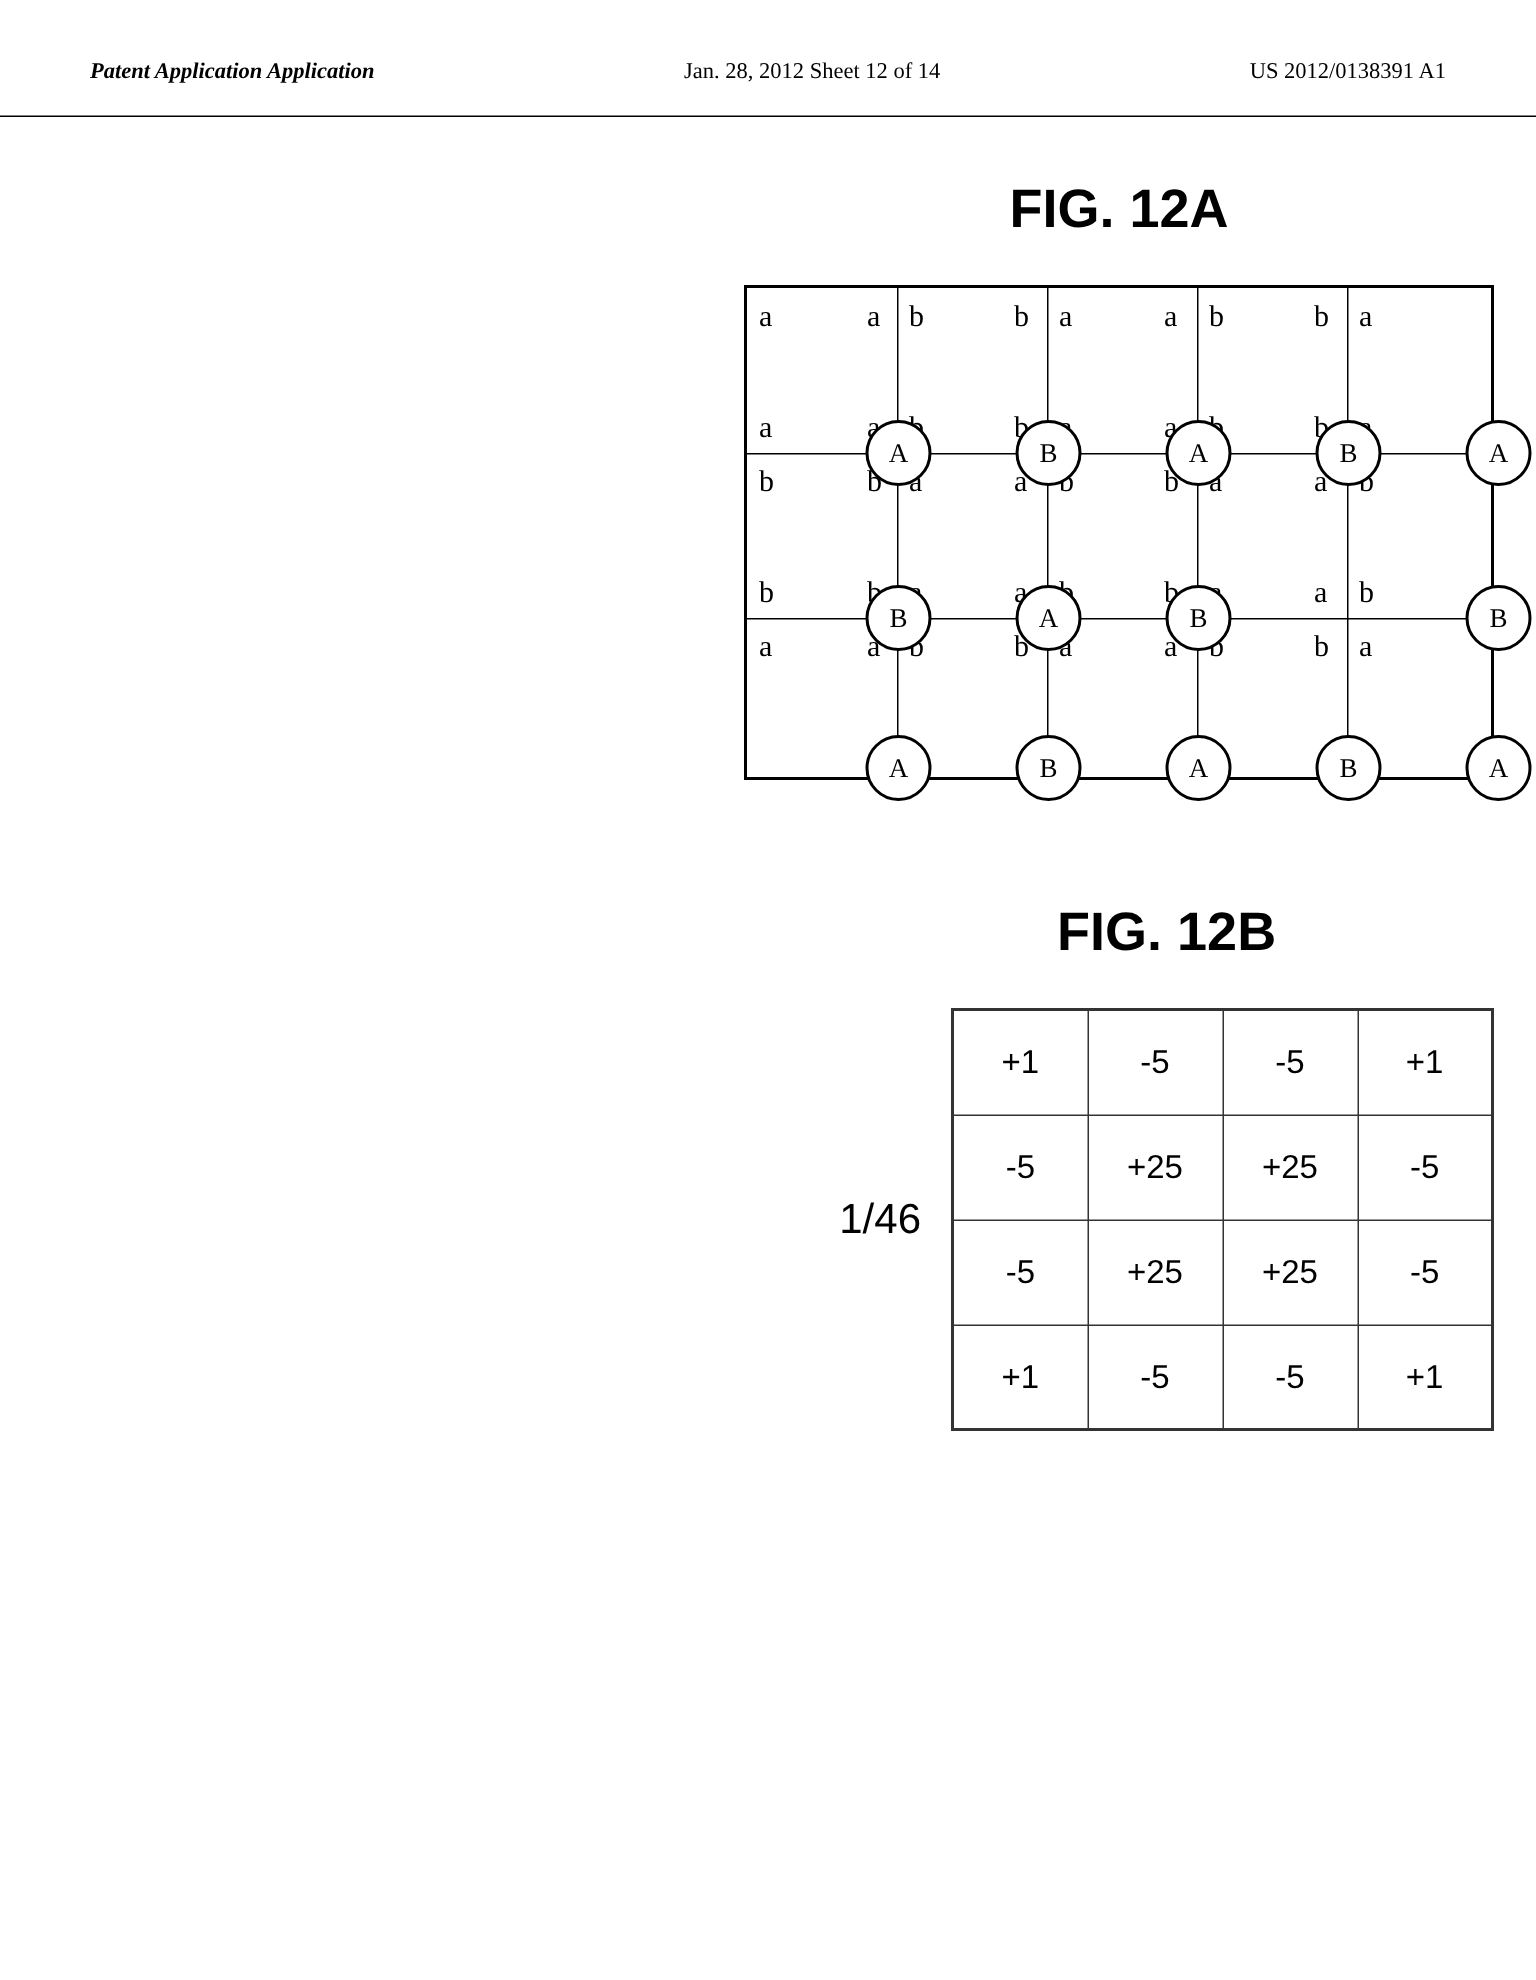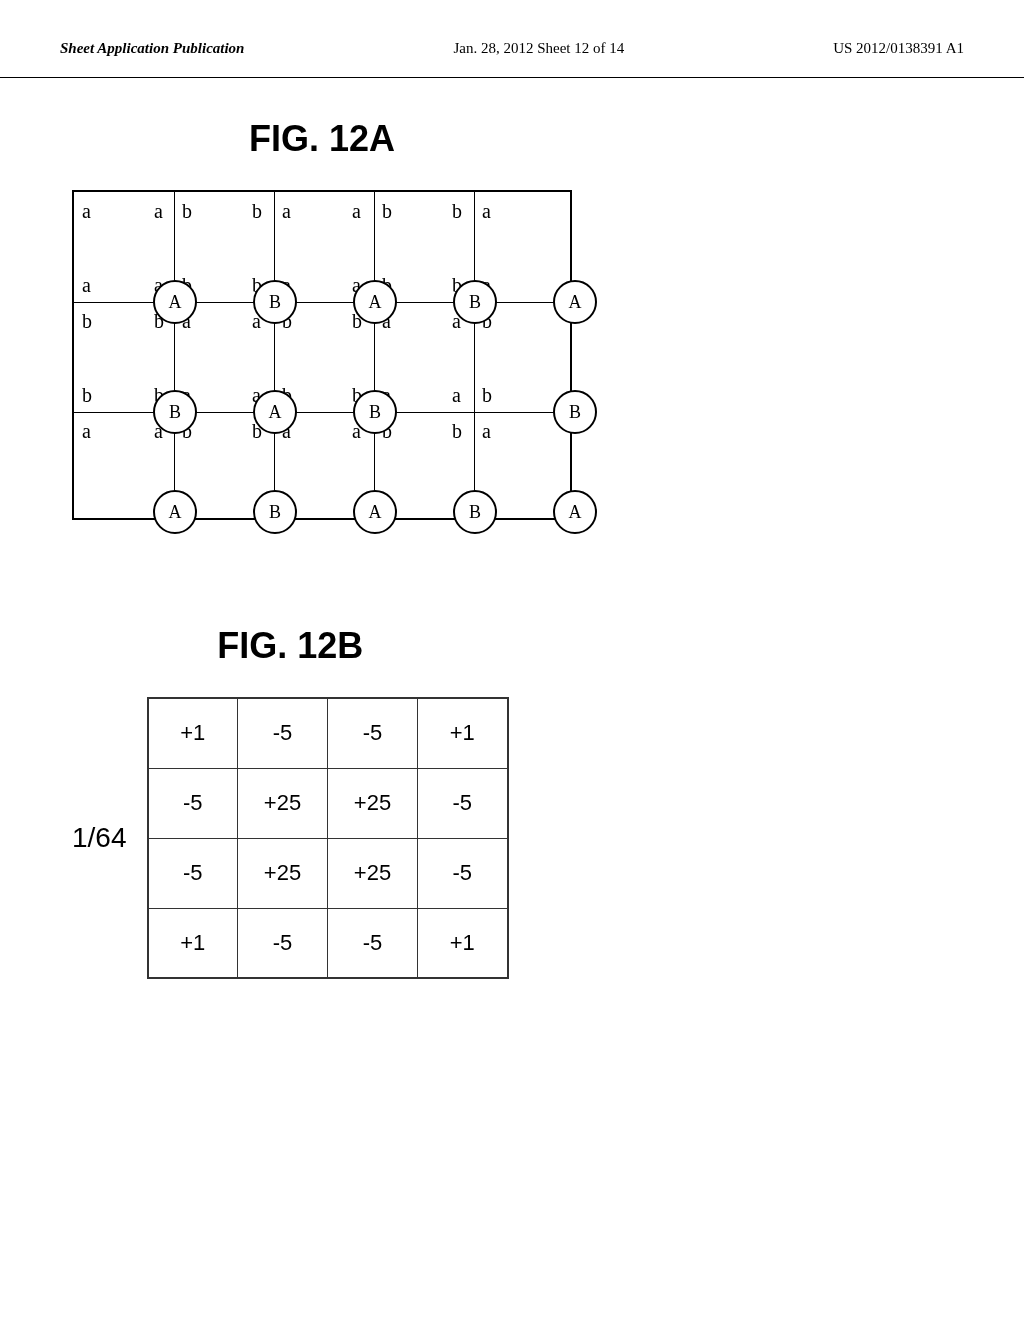--- a/index.html
+++ b/index.html
@@ -27,24 +27,24 @@
     .header-center {
       font-size: 15px;
       text-align: center;
     }
     .header-right {
       font-size: 15px;
     }
 
     
     .content {
-      padding: 40px 72px;
+      padding: 40px 28px;
       display: flex;
       flex-direction: column;
-      align-items: flex-start;
+      align-items: flex-end;
     }
 
     
     .fig-title {
       font-size: 36px;
       font-weight: bold;
       font-family: Arial, sans-serif;
       margin-bottom: 30px;
       text-align: center;
     }
@@ -55,21 +55,20 @@
       display: flex;
       flex-direction: column;
       align-items: center;
     }
 
     
     .fig12b-wrapper {
       display: flex;
       flex-direction: column;
       align-items: center;
-      margin-top: 25px;
     }
 
     .fig12b-row {
       display: flex;
       align-items: center;
       gap: 20px;
     }
 
     .fraction-label {
       font-size: 28px;
@@ -88,21 +87,21 @@
       text-align: center;
       vertical-align: middle;
       font-size: 22px;
       font-family: Arial, sans-serif;
     }
   </style>
 </head>
 <body>
 
 <div class="page-header">
-  <div class="header-left">Sheet Application Publication</div>
+  <div class="header-left">Patent Application Application</div>
   <div class="header-center">Jan. 28, 2012  Sheet 12 of 14</div>
   <div class="header-right">US 2012/0138391 A1</div>
 </div>
 
 <div class="content">
 
   <div class="fig12a-container">
     <div class="fig-title">FIG. 12A</div>
 
     <div style="position: relative; width: 500px; height: 330px; border: 2px solid #000;">
@@ -204,21 +203,21 @@
 
       <div style="position:absolute;top:298px;left:479px;width:44px;height:44px;border-radius:50%;border:2px solid #000;background:#fff;display:flex;align-items:center;justify-content:center;font-size:18px;z-index:3;overflow:hidden;">A</div>
 
     </div>
   </div>
 
   <div class="fig12b-wrapper">
     <div class="fig-title">FIG. 12B</div>
 
     <div class="fig12b-row">
-      <div class="fraction-label">1/64</div>
+      <div class="fraction-label">1/46</div>
       <table class="matrix-12b">
         <tbody id="matrix-body">
             <tr>
               <td>+1</td>
               <td>-5</td>
               <td>-5</td>
               <td>+1</td>
             </tr>
             <tr>
               <td>-5</td>

